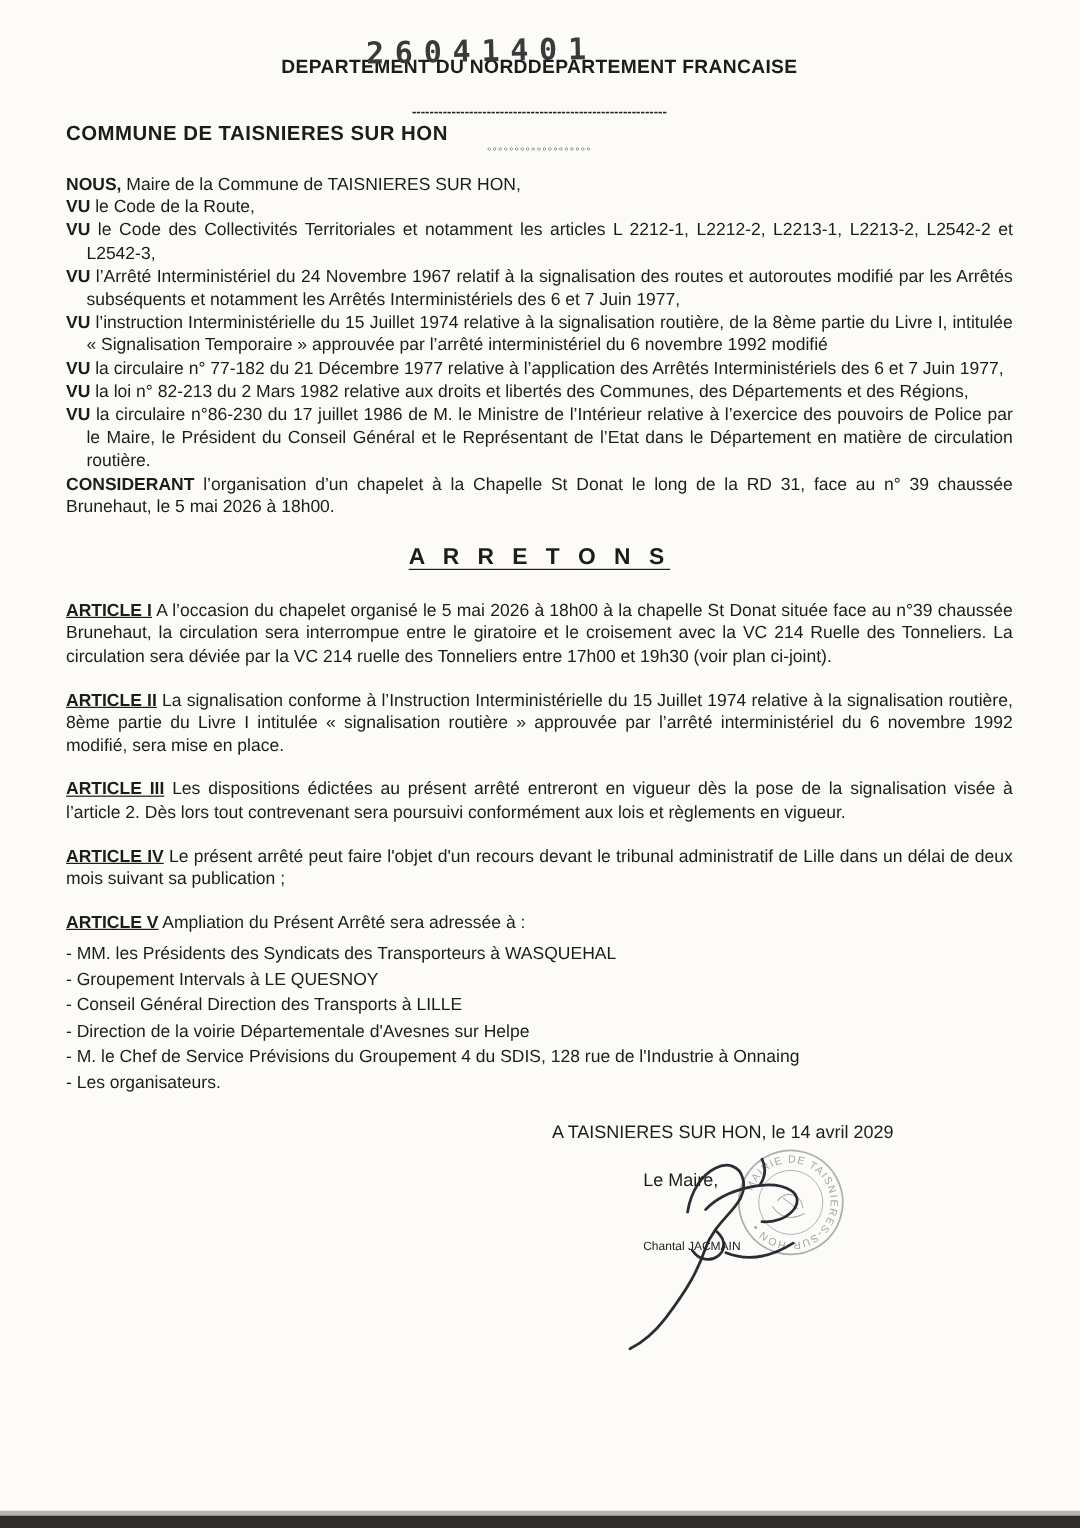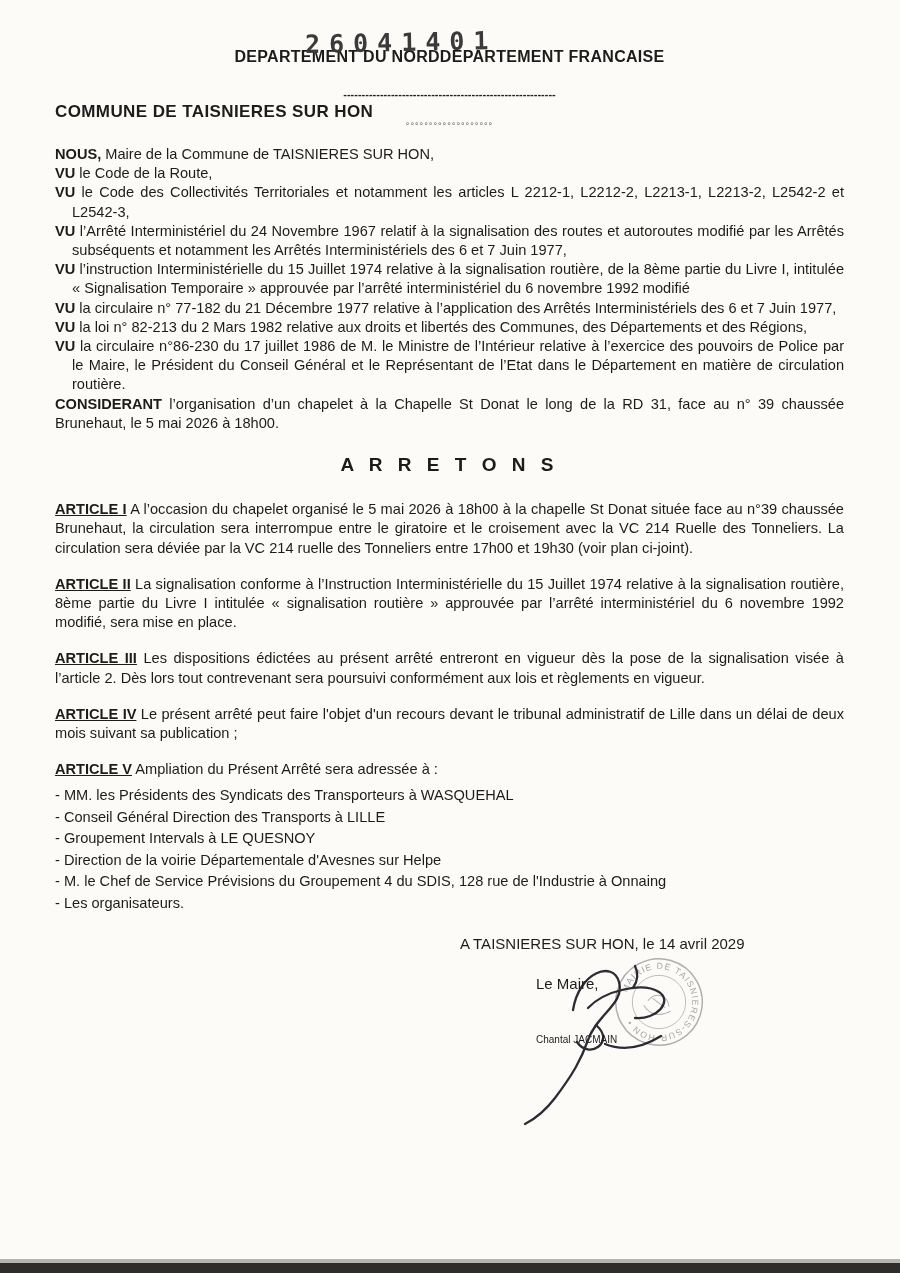--- a/index.html
+++ b/index.html
@@ -27,21 +27,21 @@
   .commune { text-align:left; margin-top:2px; font-weight:bold; font-size:17px; letter-spacing:.4px; }
   .ornament { text-align:center; margin-top:0; font-size:9px; color:#555; letter-spacing:1px; line-height:8px; }
 
   
   .bodytext { margin-top:15px; font-size:14.6px; line-height:19.2px; }
   .bodytext p { margin:0; text-align:justify; }
   .hang { padding-left:17px; text-indent:-17px; }
   .lbl { font-weight:bold; }
 
   .arretons { text-align:center; margin:22px 0 26px; font-size:19px; font-weight:bold; }
-  .arretons span { text-underline-offset:4px; letter-spacing:5px; }
+  .arretons span { text-decoration:underline; text-underline-offset:4px; letter-spacing:5px; }
 
   .article { margin:0 0 17px 0 !important; }
   .art-lbl { font-weight:bold; text-decoration:underline; }
 
   .dist-list { margin-top:6px; }
   .dist { line-height:21.5px; text-align:left !important; }
 
   
   .closing { position:relative; margin-top:20px; height:260px; }
   .place-date { position:absolute; left:405px; top:0; font-size:15px; }
@@ -88,22 +88,22 @@
       <div class="arretons"><span>A R R E T O N S</span></div>
 
       <p class="article"><b class="art-lbl">ARTICLE I</b> <span>A l’occasion du chapelet organisé le 5 mai 2026 à 18h00 à la chapelle St Donat située face au n°39 chaussée Brunehaut, la circulation sera interrompue entre le giratoire et le croisement avec la VC 214 Ruelle des Tonneliers. La circulation sera déviée par la VC 214 ruelle des Tonneliers entre 17h00 et 19h30 (voir plan ci-joint).</span></p>
       <p class="article"><b class="art-lbl">ARTICLE II</b> <span>La signalisation conforme à l’Instruction Interministérielle du 15 Juillet 1974 relative à la signalisation routière, 8ème partie du Livre I intitulée « signalisation routière » approuvée par l’arrêté interministériel du 6 novembre 1992 modifié, sera mise en place.</span></p>
       <p class="article"><b class="art-lbl">ARTICLE III</b> <span>Les dispositions édictées au présent arrêté entreront en vigueur dès la pose de la signalisation visée à l’article 2. Dès lors tout contrevenant sera poursuivi conformément aux lois et règlements en vigueur.</span></p>
       <p class="article"><b class="art-lbl">ARTICLE IV</b> <span>Le présent arrêté peut faire l'objet d'un recours devant le tribunal administratif de Lille dans un délai de deux mois suivant sa publication ;</span></p>
       <p class="article" style="margin-bottom:4px !important"><b class="art-lbl">ARTICLE V</b> <span>Ampliation du Présent Arrêté sera adressée à :</span></p>
 
       <div class="dist-list">
         <p class="dist">- MM. les Présidents des Syndicats des Transporteurs à WASQUEHAL</p>
+        <p class="dist">- Groupement Intervals à LE QUESNOY</p>
         <p class="dist">- Conseil Général Direction des Transports à LILLE</p>
-        <p class="dist">- Groupement Intervals à LE QUESNOY</p>
         <p class="dist">- Direction de la voirie Départementale d'Avesnes sur Helpe</p>
         <p class="dist">- M. le Chef de Service Prévisions du Groupement 4 du SDIS, 128 rue de l'Industrie à Onnaing</p>
         <p class="dist">- Les organisateurs.</p>
       </div>
 
       <div class="closing">
         <div class="place-date">A TAISNIERES SUR HON, le 14 avril 2029</div>
         <div class="role">Le Maire,</div>
         <div class="name">Chantal JACMAIN</div>
 

